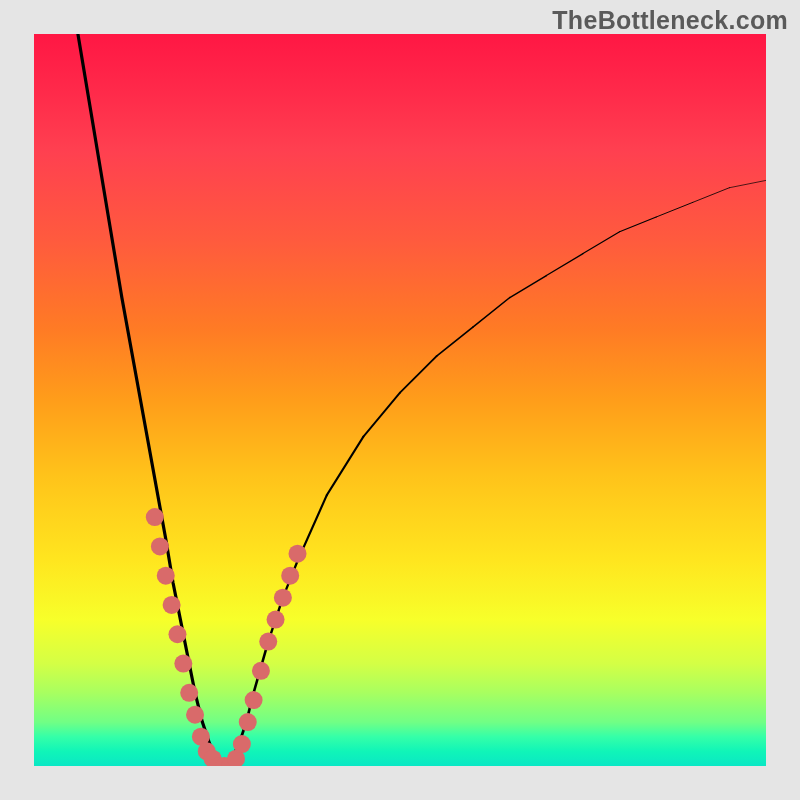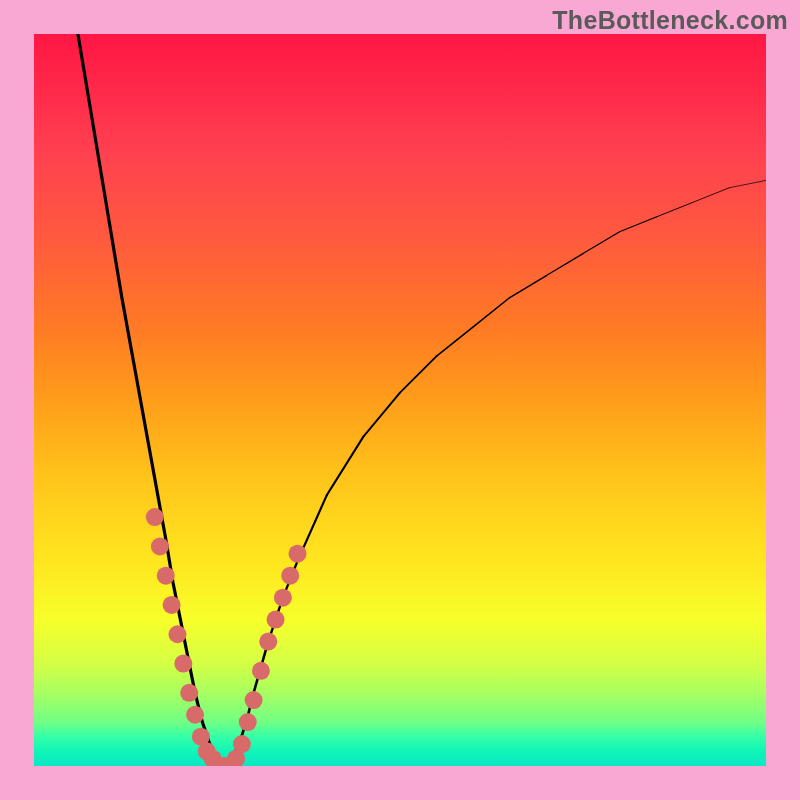--- a/index.html
+++ b/index.html
@@ -8,21 +8,21 @@
     width: 800px;
     height: 800px;
     overflow: hidden;
     background: #000;
     font-family: Arial, Helvetica, sans-serif;
   }
   .frame {
     position: relative;
     width: 800px;
     height: 800px;
-    background: #f9a8d4;
+    background: #e5e5e5;
   }
   .plot-area {
     position: absolute;
     left: 34px;
     top: 34px;
     width: 732px;
     height: 732px;
     background: linear-gradient(to bottom,
       #ff1744 0%,
       #ff2a4a 8%,

